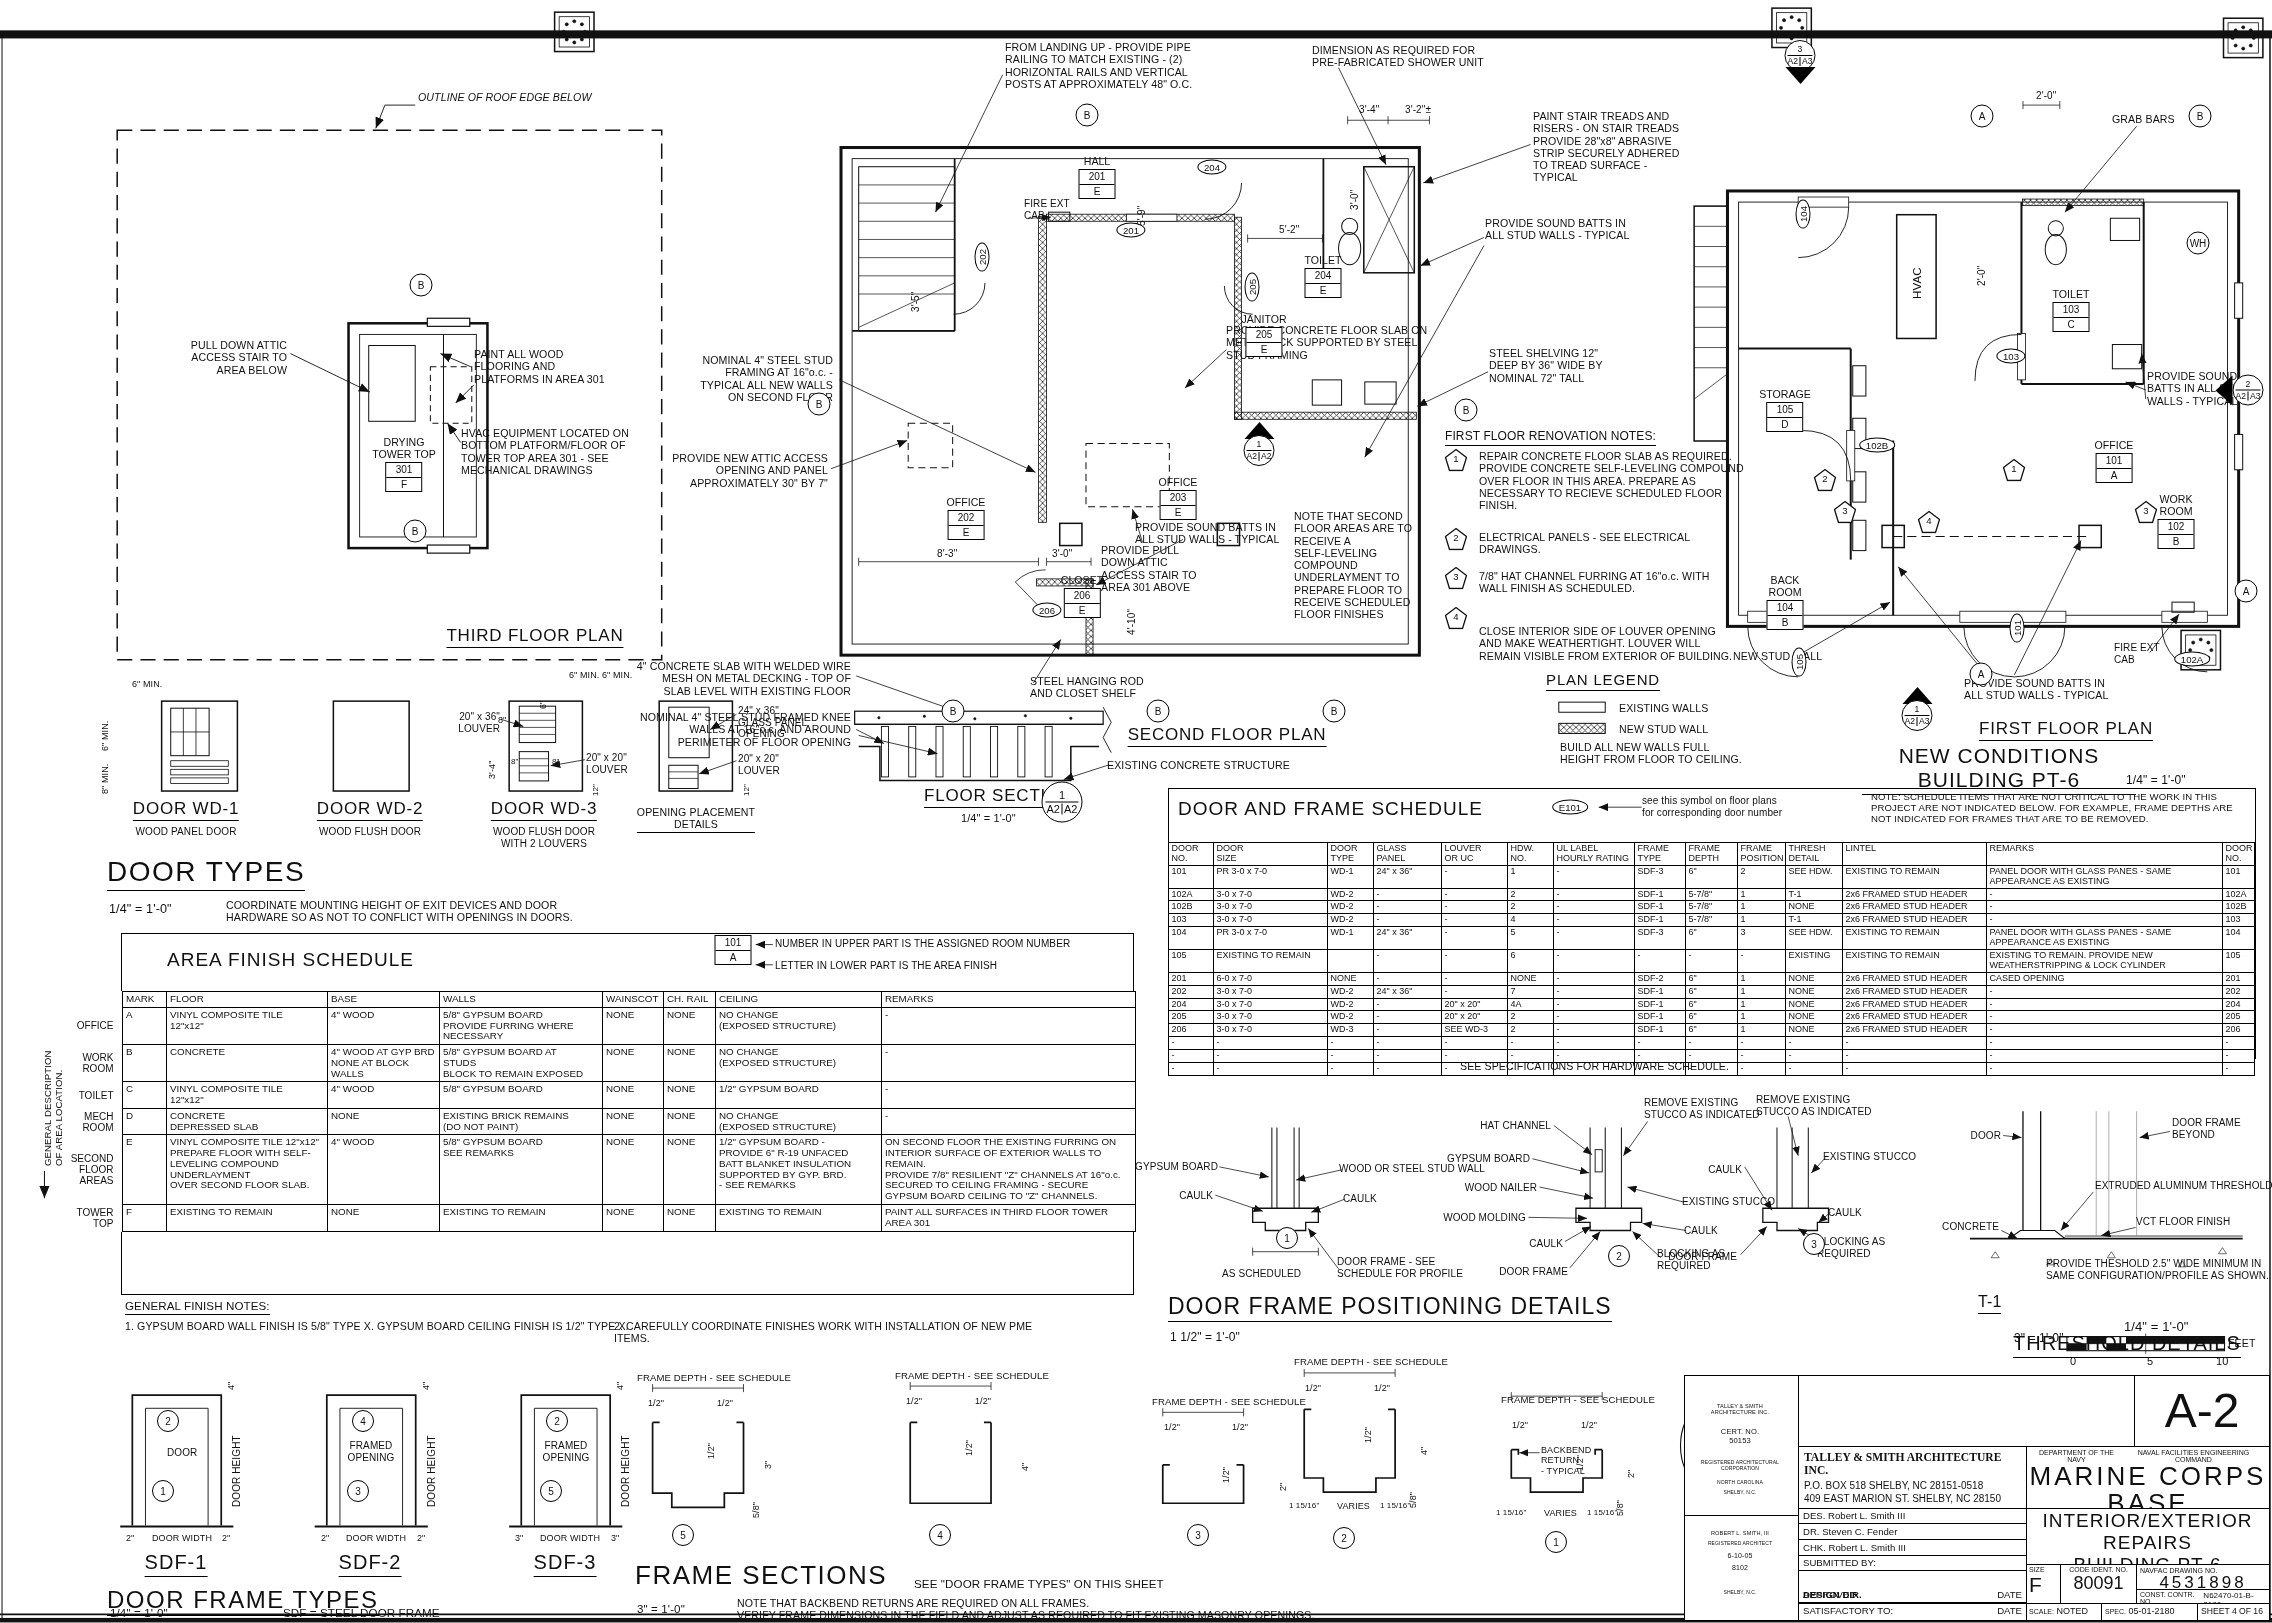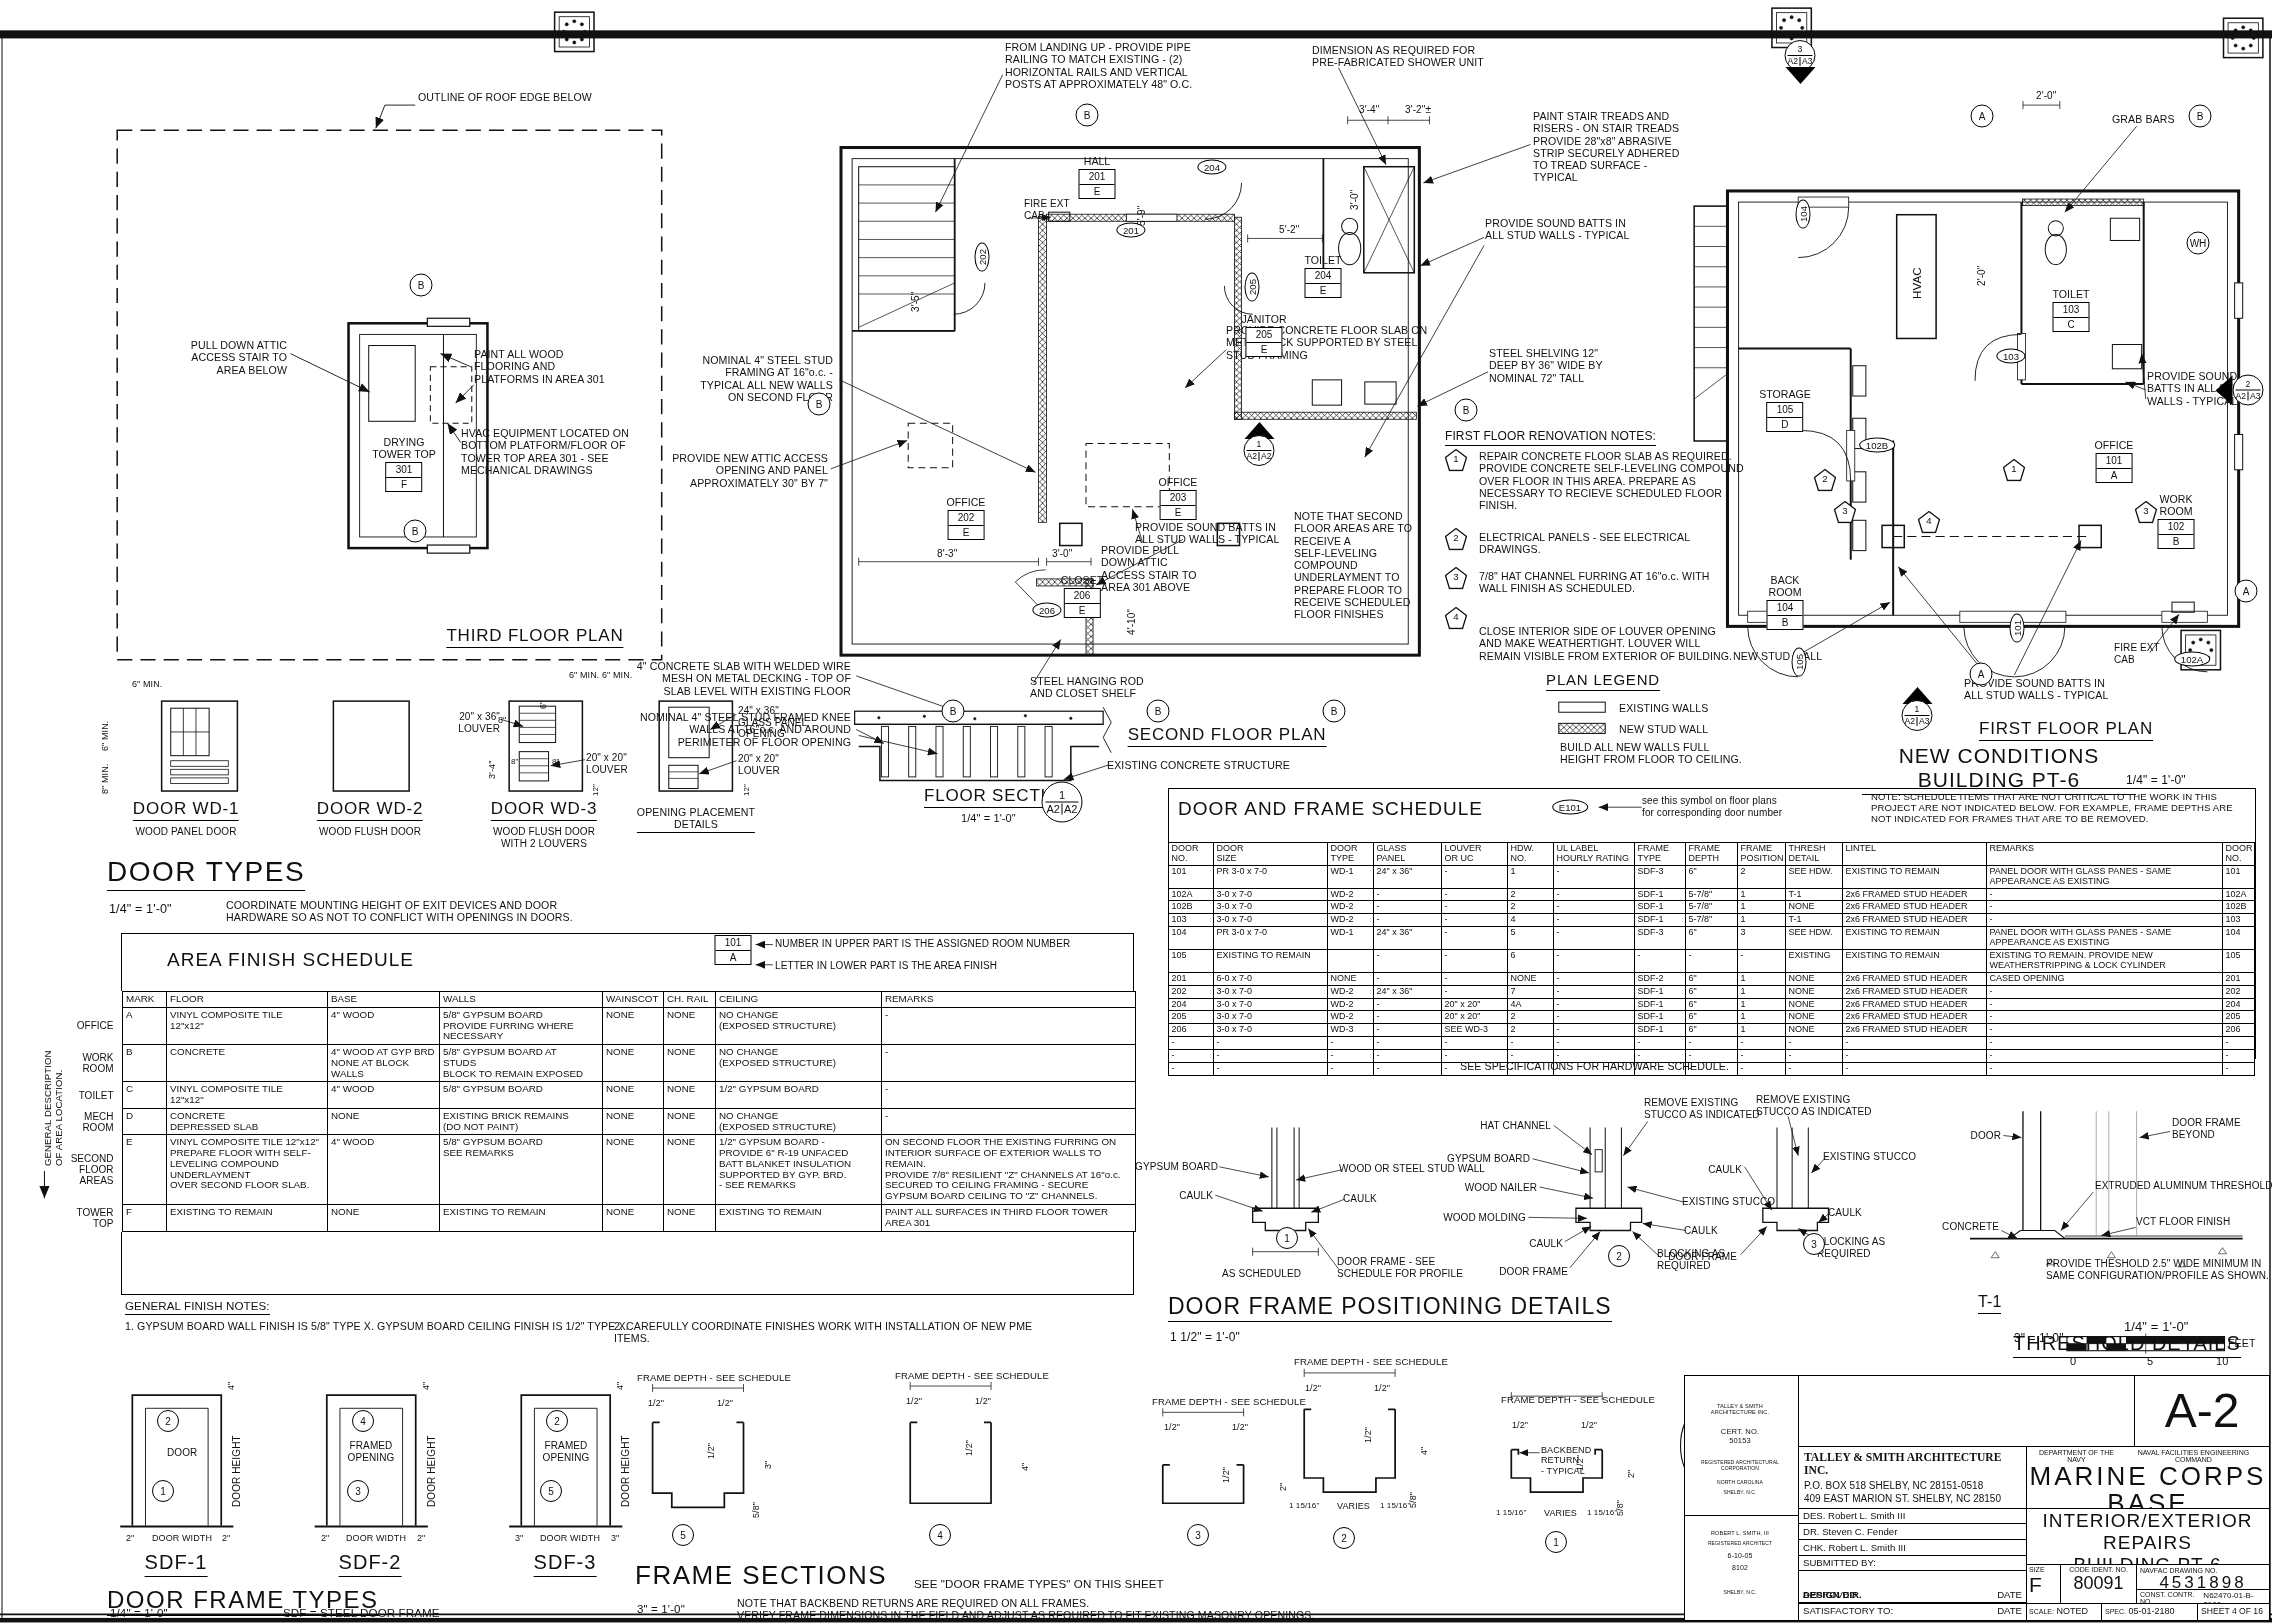--- a/index.html
+++ b/index.html
@@ -781,21 +781,21 @@
     </div>
     <div class="tbc" style="left:341px;top:227px;width:76px;height:17px;border-top:1.5px solid #000;border-right:1.2px solid #000;padding:2px 3px;font-size:9px;">
       <span class="small">SCALE:</span> <span>NOTED</span>
     </div>
     <div class="tbc" style="left:417px;top:227px;width:96px;height:17px;border-top:1.5px solid #000;border-right:1.2px solid #000;padding:2px 3px;font-size:9px;">
       <span class="small">SPEC.</span> <span>05-01-2180</span>
     </div>
     <div class="tbc" style="left:513px;top:227px;width:72px;height:17px;border-top:1.5px solid #000;padding:2px 3px;font-size:8.6px;">SHEET 4 OF 16</div>
   </div>
 
-<div class="lbl" style="left: 418px; top: 91px;">OUTLINE OF ROOF EDGE BELOW</div>
+<div class="lbl" style="left: 418px; top: 91px; font-style: italic;">OUTLINE OF ROOF EDGE BELOW</div>
     <div class="lbl" style="left: 287px; top: 339px; text-align: right; transform: translateX(-100%);">PULL DOWN ATTIC
 ACCESS STAIR TO
 AREA BELOW</div>
     <div class="lbl" style="left: 474px; top: 348px;">PAINT ALL WOOD
 FLOORING AND
 PLATFORMS IN AREA 301</div>
     <div class="lbl" style="left: 461px; top: 427px;">HVAC EQUIPMENT LOCATED ON
 BOTTOM PLATFORM/FLOOR OF
 TOWER TOP AREA 301 - SEE
 MECHANICAL DRAWINGS</div>

